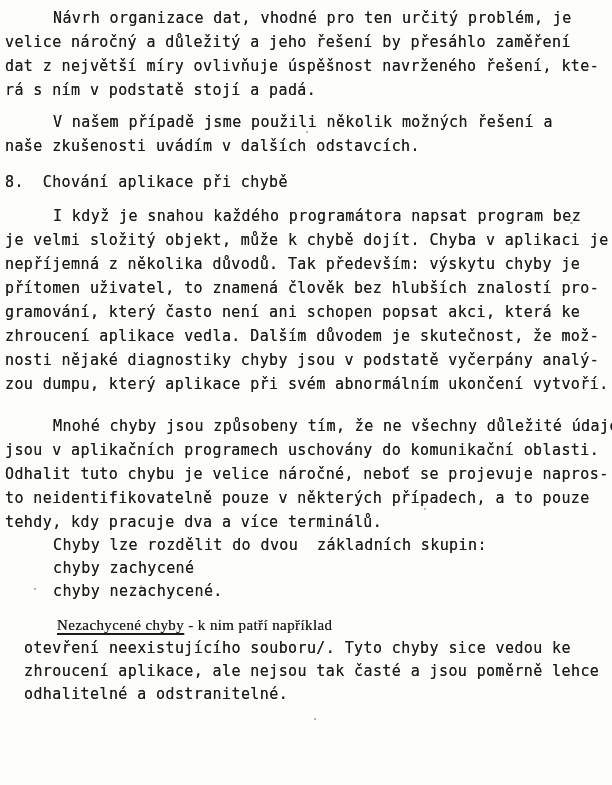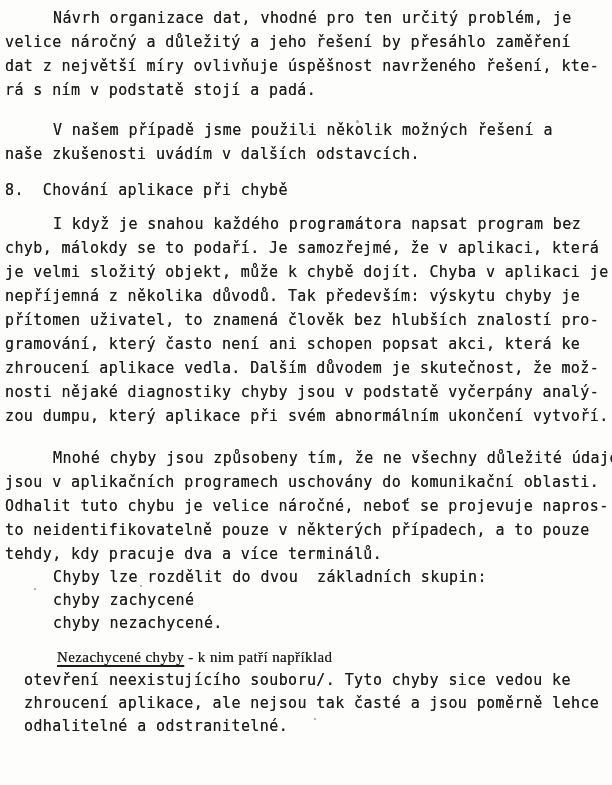--- a/index.html
+++ b/index.html
@@ -13,21 +13,21 @@
     padding: 6px 5px 0 5px;
     font-family: "DejaVu Sans Mono", "Liberation Mono", monospace;
     font-size: 15px;
     line-height: 24px;
     letter-spacing: 0.4px;
     color: #1c1c1c;
     text-shadow: 0 0 0.6px rgba(25,25,25,0.75);
   }
   .line { white-space: pre; }
   .indent { text-indent: 48px; }          
-  .para-2 { margin-top: 16px; }
+  .para-2 { margin-top: 8px; }
   .heading { margin-top: 12px; white-space: pre; }
   .para-3 { margin-top: 10px; }
   .para-4 { margin-top: 18px; }
   .group  { padding-left: 48px; line-height: 23px; }
   .para-5 { margin-top: 10px; padding-left: 52px; white-space: pre; font-family: Liberation Serif, serif; }
   .list   { line-height: 23px; }
   .list .cont { padding-left: 19px; }     
   .ul {
     text-decoration: underline;
     text-underline-offset: 3px;
@@ -51,21 +51,20 @@
 
 <div class="para-2">
   <div class="line indent">V našem případě jsme použili několik možných řešení a</div>
   <div class="line">naše zkušenosti uvádím v dalších odstavcích.</div>
 </div>
 
 <div class="heading">8.  Chování aplikace při chybě</div>
 
 <div class="para-3">
   <div class="line indent">I když je snahou každého programátora napsat program bez</div>
-  <div class="line">chyb, málokdy se to podaří. Je samozřejmé, že v aplikaci, která</div>
   <div class="line">je velmi složitý objekt, může k chybě dojít. Chyba v aplikaci je</div>
   <div class="line">nepříjemná z několika důvodů. Tak především: výskytu chyby je</div>
   <div class="line">přítomen uživatel, to znamená člověk bez hlubších znalostí pro-</div>
   <div class="line">gramování, který často není ani schopen popsat akci, která ke</div>
   <div class="line">zhroucení aplikace vedla. Dalším důvodem je skutečnost, že mož-</div>
   <div class="line">nosti nějaké diagnostiky chyby jsou v podstatě vyčerpány analý-</div>
   <div class="line">zou dumpu, který aplikace při svém abnormálním ukončení vytvoří.</div>
 </div>
 
 <div class="para-4">

